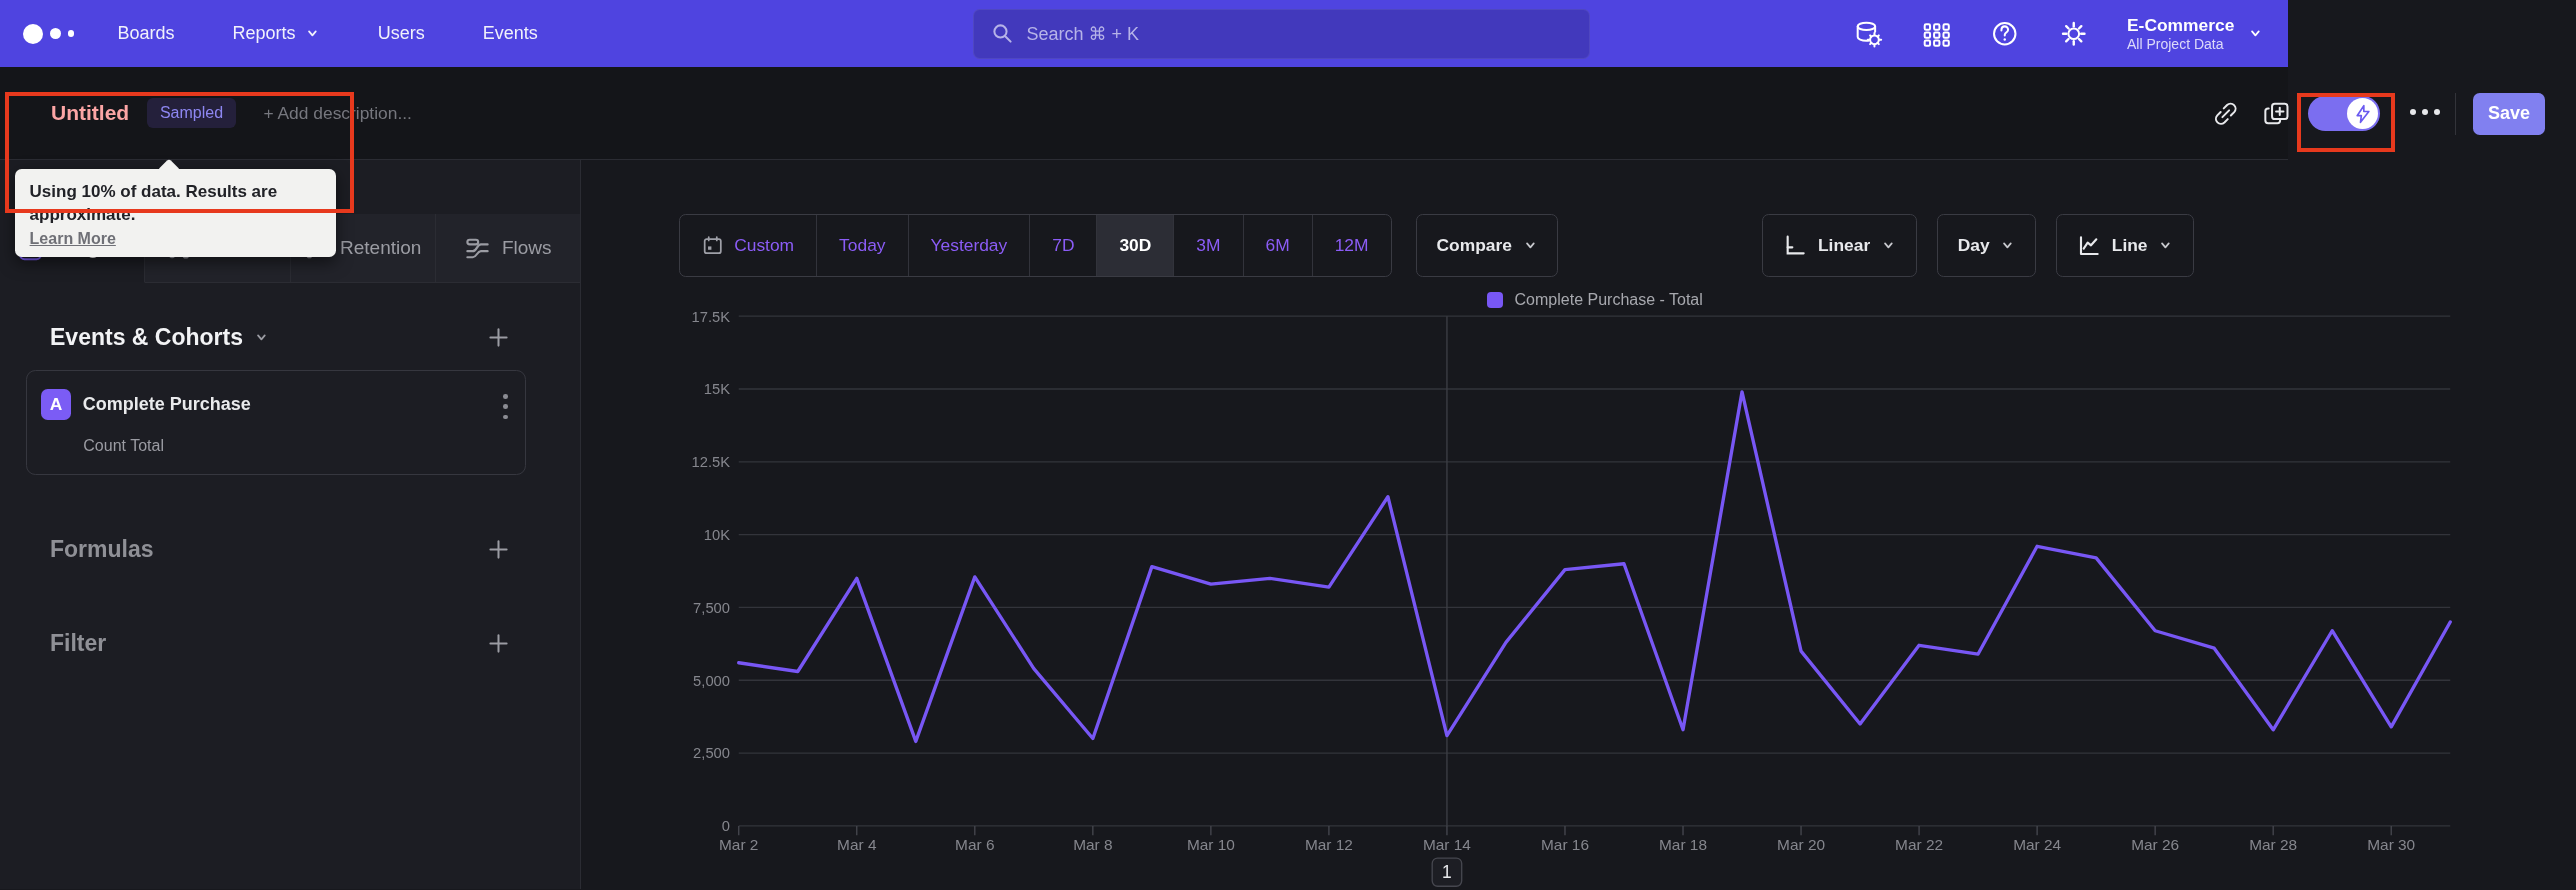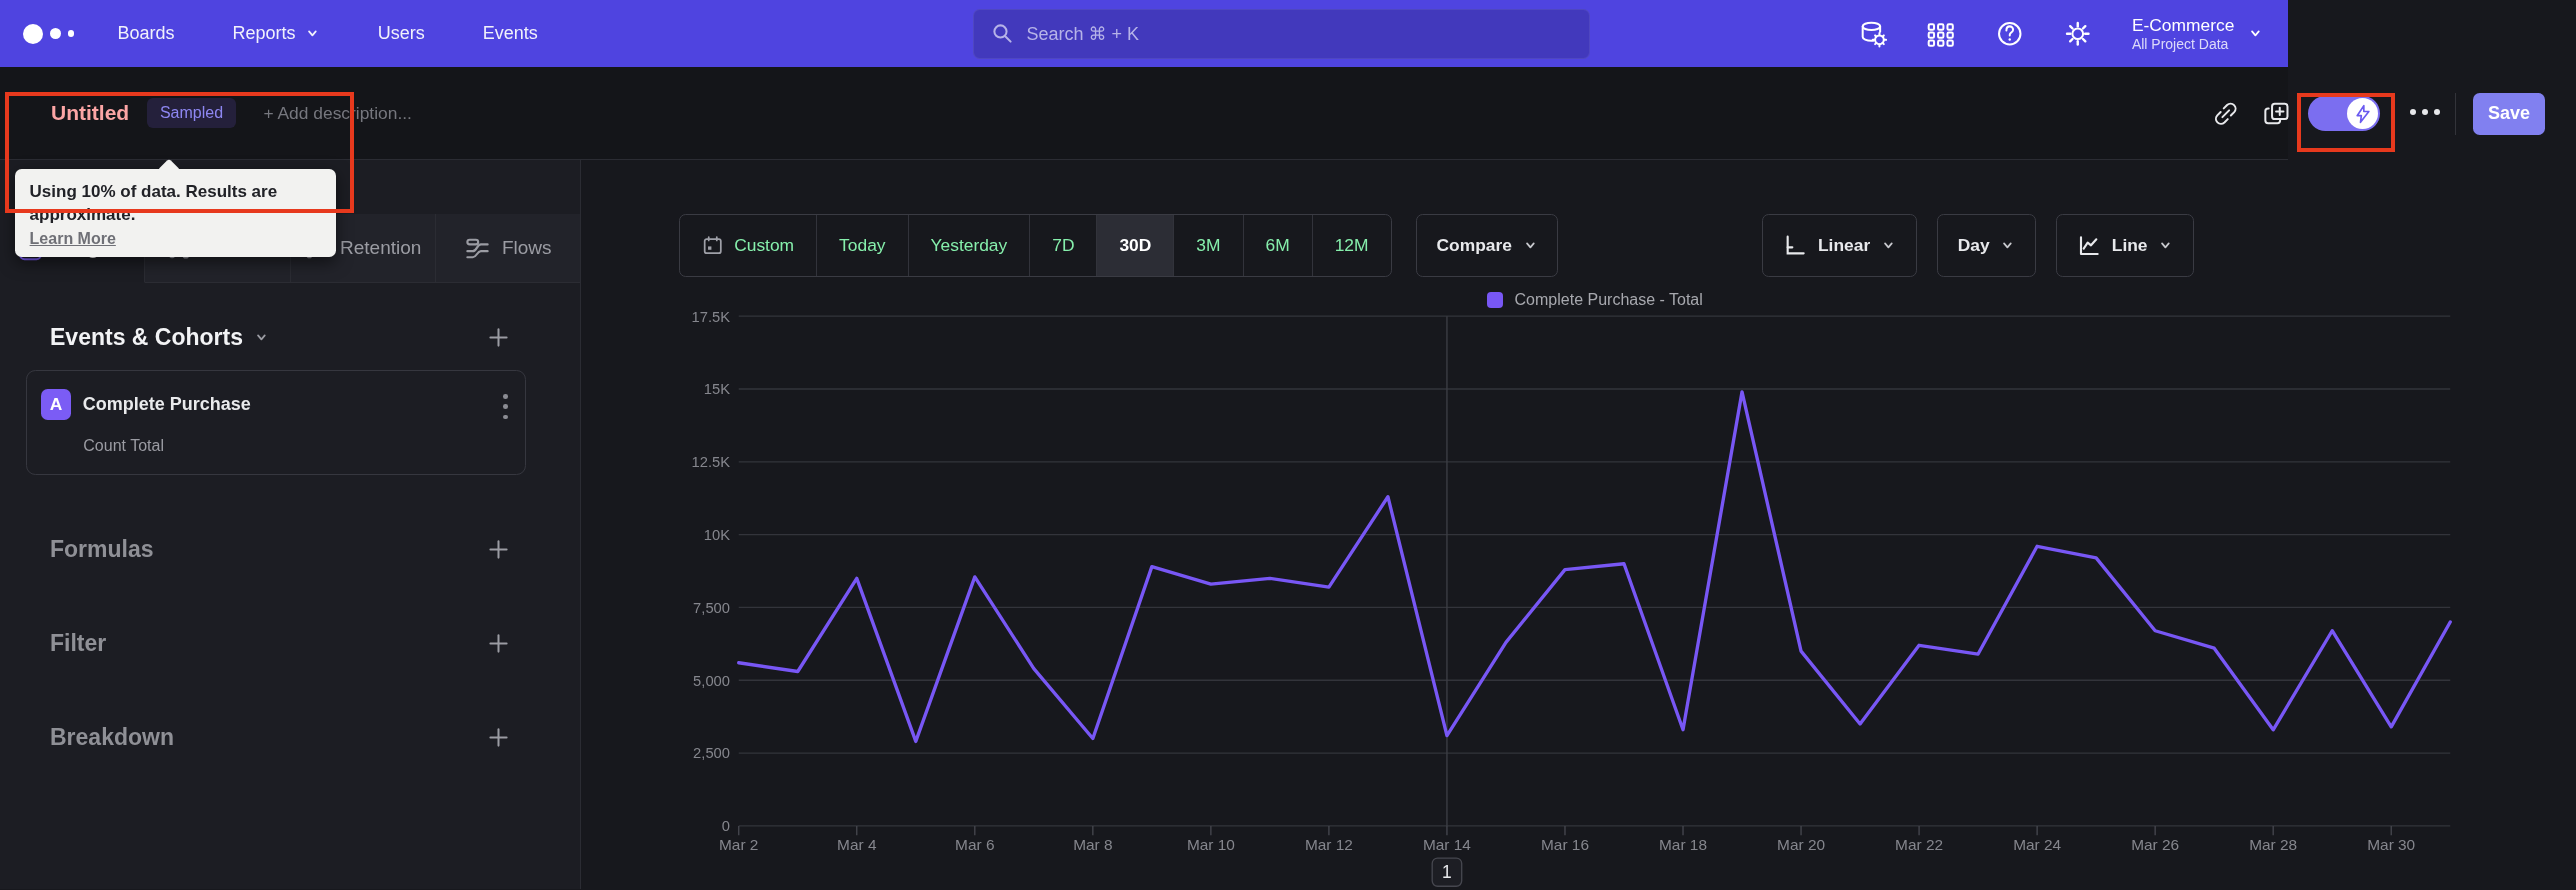--- a/index.html
+++ b/index.html
@@ -16,21 +16,21 @@
   .nav { display:flex; align-items:center; gap:58px; }
   .nav-item { display:flex; align-items:center; gap:9.4px; color:#f1f1fb; font-size:18px; font-weight:500; cursor:pointer; }
   .chev { width:14.8px; height:14.8px; }
   .chev polyline { fill:none; stroke:currentColor; stroke-width:2.6; stroke-linecap:round; stroke-linejoin:round; }
   .search { position:absolute; left:973px; top:8.7px; width:617px; height:50px; background:rgba(0,0,0,0.16);
             border:0.7px solid rgba(255,255,255,0.07); border-radius:6.7px; display:flex; align-items:center; padding:0 17.4px; gap:12px; }
   .search-ph { color:#b6b3e8; font-size:18px; }
   .tb-right { position:absolute; right:25.5px; top:0; height:67px; display:flex; align-items:center; gap:39px; }
   .tb-icon { width:29.5px; height:29.5px; color:#fff; cursor:pointer; }
   .project { display:flex; align-items:center; gap:13.4px; cursor:pointer; color:#fff; }
-  .proj-name { font-size:17.4px; font-weight:400; line-height:1.2; }
+  .proj-name { font-size:17.4px; font-weight:700; line-height:1.2; }
   .proj-scope { font-size:14px; color:rgba(255,255,255,0.8); }
 
   
   .titlebar { position:relative; height:93px; background:#141519; border-bottom:1.3px solid #2b2c33;
               display:flex; align-items:center; }
   .rep-title { margin-left:51px; color:#fca5a5; font-size:21px; font-weight:700; cursor:text; }
   .badge-sampled { margin-left:17.4px; background:rgba(125,95,245,0.16); color:#8e87f2; font-size:16px;
                    padding:6px 13.4px; border-radius:6px; cursor:pointer; }
   .add-desc { margin-left:27px; color:#76777e; font-size:17.4px; cursor:text; }
   .t-icon { position:absolute; width:29.5px; height:29.5px; color:#e8e9ec; cursor:pointer; top:32px; }
@@ -79,21 +79,21 @@
   .ec-title { color:#e9eaec; font-size:18px; font-weight:600; }
   .kebab { position:absolute; right:17.4px; top:23px; display:flex; flex-direction:column; gap:5.4px; cursor:pointer; }
   .kebab span { width:4.7px; height:4.7px; border-radius:50%; background:#8b8c93; }
   .ec-metric { margin:17.4px 0 0 42px; color:#9b9ca3; font-size:16px; }
 
   
   .main { position:relative; flex:1; background:#17181d; }
   .controls { position:absolute; left:98px; right:94px; top:54px; display:flex; justify-content:space-between; }
   .ctrl-left { display:flex; gap:24px; }
   .seg-group { display:flex; border:1.3px solid #3a3b43; border-radius:6.7px; overflow:hidden; height:63px; }
-  .seg { display:flex; align-items:center; gap:10.7px; padding:0 22px; font-size:17.4px; color:#86efac;
+  .seg { display:flex; align-items:center; gap:10.7px; padding:0 22px; font-size:17.4px; color:#8b5cf6;
          border-right:1.3px solid #32333b; cursor:pointer; white-space:nowrap; }
   .seg:last-child { border-right:none; }
   .seg.selected { background:#2c2d35; color:#fff; font-weight:700; }
   .btn { display:flex; align-items:center; gap:10.7px; height:63px; padding:0 20px; border:1.3px solid #3a3b43;
          border-radius:6.7px; color:#e8e9ec; font-size:17.4px; font-weight:600; cursor:pointer; background:transparent; }
   .ctrl-right { display:flex; gap:20px; }
   .btn .chev { color:#c7c8cd; }
 
   .legend { position:absolute; left:158px; top:131px; width:1712px; display:flex; align-items:center;
             justify-content:center; gap:12px; cursor:pointer; }
@@ -330,27 +330,20 @@
             <line x1="5" y1="17" x2="29" y2="17"></line>
         </svg>
       </div>
       <div class="side-row" style="margin-top:62px;">
         <span class="lbl">Filter</span>
         <svg class="plus-icon" viewBox="0 0 34 34">
           <line x1="17" y1="5" x2="17" y2="29"></line>
             <line x1="5" y1="17" x2="29" y2="17"></line>
         </svg>
       </div>
-      <div class="side-row" style="margin-top:62px;">
-        <span class="lbl">Breakdown</span>
-        <svg class="plus-icon" viewBox="0 0 34 34">
-          <line x1="17" y1="5" x2="17" y2="29"></line>
-            <line x1="5" y1="17" x2="29" y2="17"></line>
-        </svg>
-      </div>
     </aside>
 
     <section class="main">
       <div class="controls">
         <div class="ctrl-left">
           <div class="seg-group">
             <span class="seg">
               <svg width="21.5" height="21.5" viewBox="0 0 32 32">
                 <g fill="none" stroke="#9fa0a8" stroke-width="2.6" stroke-linecap="round">
                   <rect x="4" y="6" width="24" height="21" rx="3"></rect>

